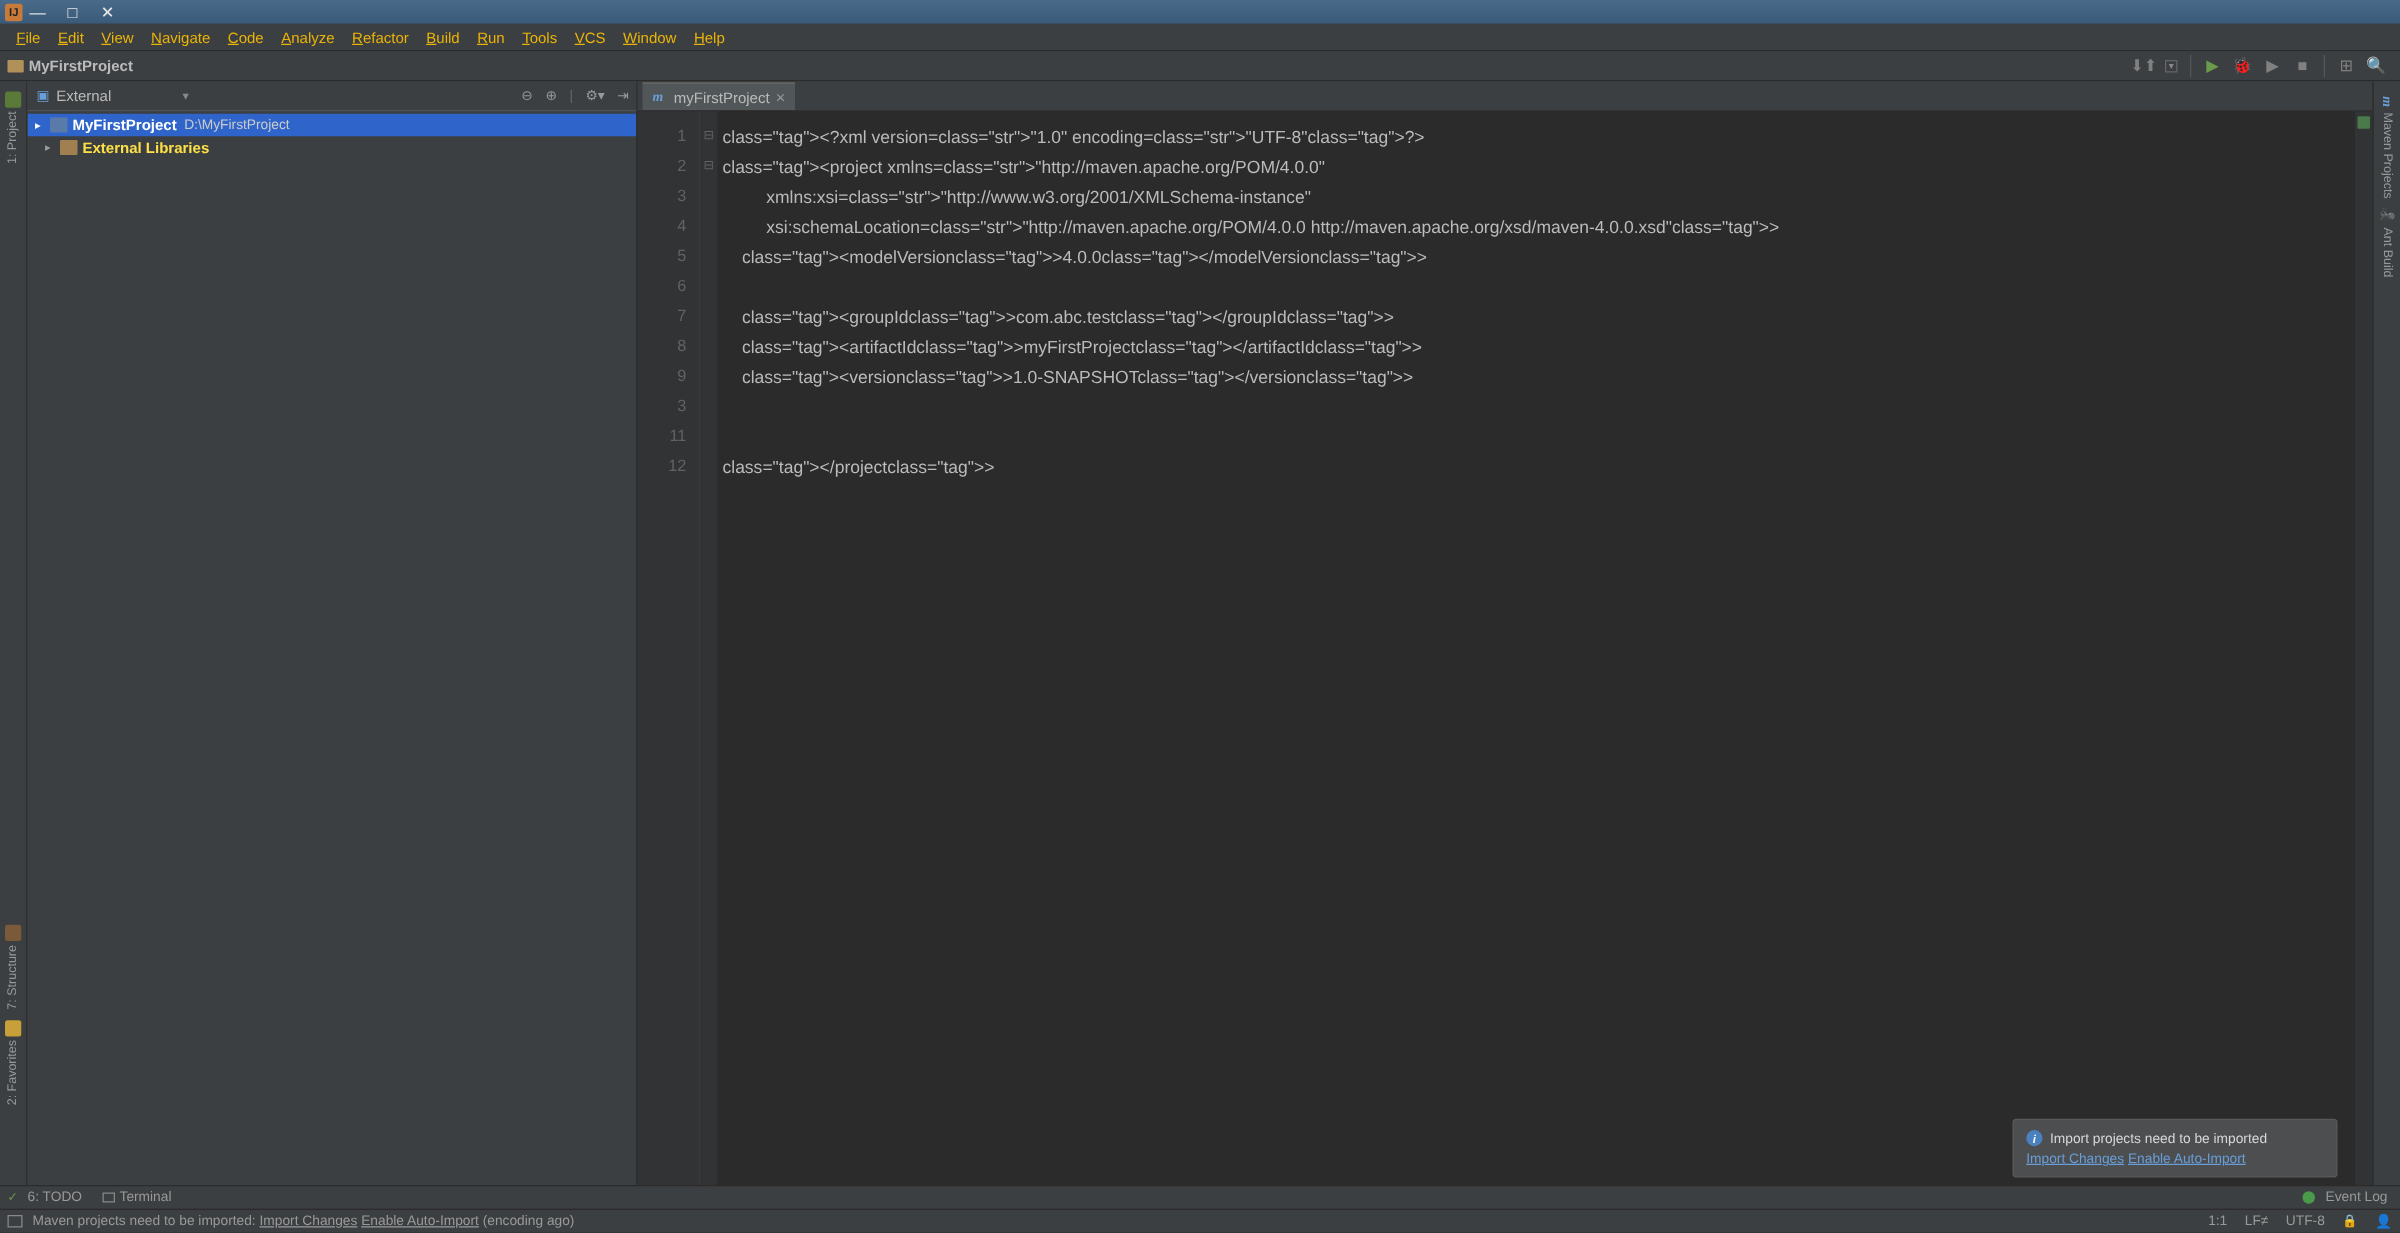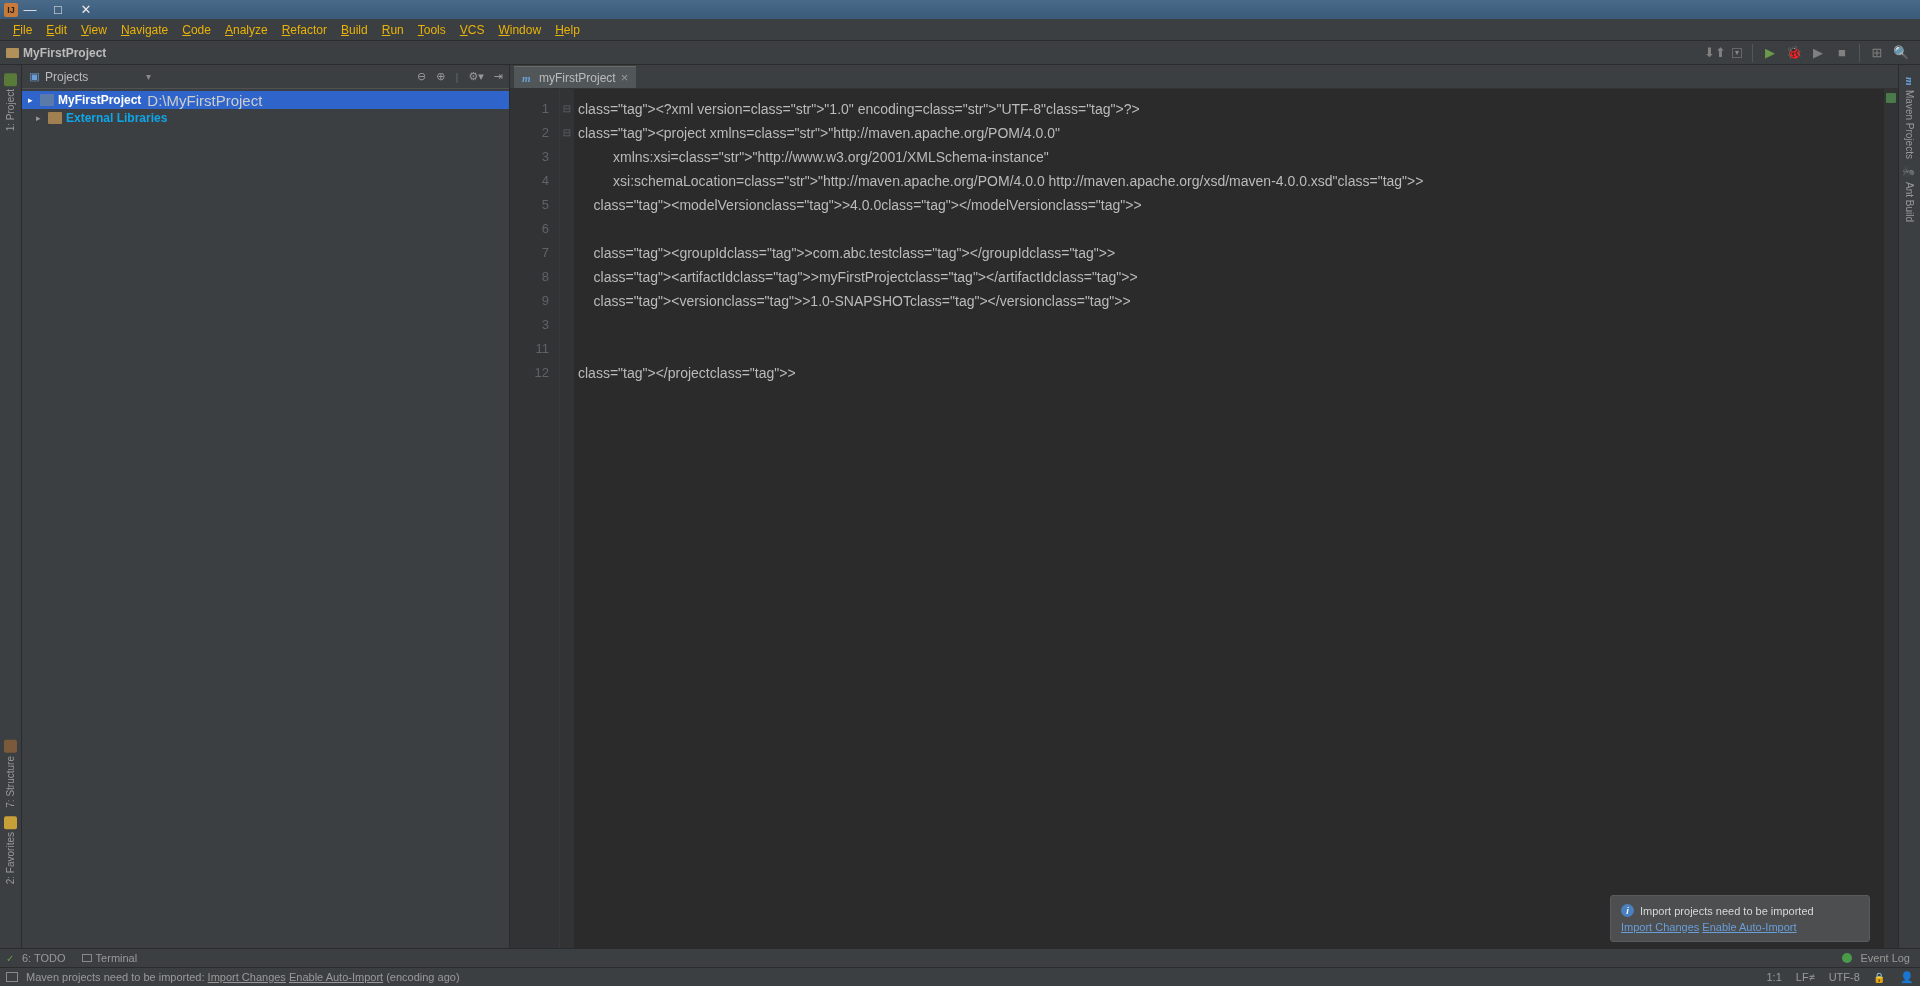--- a/index.html
+++ b/index.html
@@ -50,23 +50,23 @@
 .project-panel-header .p-icon { font-size: 11px; color: #999; cursor: pointer; }
 
 .project-tree { flex: 1; padding: 2px 0; overflow: auto; }
 .tree-row { display: flex; align-items: center; height: 18px; padding-left: 6px; cursor: pointer; }
 .tree-row.selected { background: #2f65ca; }
 .tree-row .arrow { width: 12px; font-size: 9px; color: #999; }
 .tree-row.selected .arrow { color: #fff; }
 .tree-row .node-icon { width: 14px; height: 12px; margin-right: 4px; display: inline-block; border-radius: 1px; }
 .tree-row .node-icon.folder { background: #5a7aaa; }
 .tree-row .node-icon.lib { background: #a08050; }
-.tree-row .node-label { color: #0ea5e9; font-weight: bold; }
+.tree-row .node-label { color: #fde047; font-weight: bold; }
 .tree-row.selected .node-label { color: #fff; }
-.tree-row .node-path { color: #808080; margin-left: 6px; font-size: 15px; }
+.tree-row .node-path { color: #808080; margin-left: 6px; font-size: 11px; }
 .tree-row.selected .node-path { color: #ccc; }
 .tree-row.child { padding-left: 14px; }
 
 
 .editor-area { flex: 1; display: flex; flex-direction: column; background: #2b2b2b; }
 .editor-tabs { height: 24px; background: #3c3f41; display: flex; align-items: flex-end; border-bottom: 1px solid #323232; padding-left: 4px; }
 .editor-tab { height: 22px; background: #515658; display: flex; align-items: center; padding: 0 8px; border-top: 1px solid #6a6a6a; font-size: 12px; gap: 5px; cursor: pointer; }
 .editor-tab .tab-icon { width: 12px; height: 12px; color: #6aa0d8; font-style: italic; font-weight: bold; font-size: 11px; font-family: serif; }
 .editor-tab .tab-close { font-size: 13px; color: #999; cursor: pointer; }
 
@@ -175,21 +175,21 @@
       <div class="vert-label">
         <span>2: Favorites</span>
         <span class="vert-icon fav"></span>
       </div>
     </div>
   </div>
 
   <div class="project-panel">
     <div class="project-panel-header">
       <span class="proj-icon">▣</span>
-      <span class="proj-title">Projects</span>
+      <span class="proj-title">External</span>
       <span class="dropdown-arrow">▾</span>
       <div style="width:260px"></div>
       <div class="panel-icons">
         <span class="p-icon">⊖</span>
         <span class="p-icon">⊕</span>
         <span class="p-icon" style="color:#666">|</span>
         <span class="p-icon">⚙▾</span>
         <span class="p-icon">⇥</span>
       </div>
     </div>

